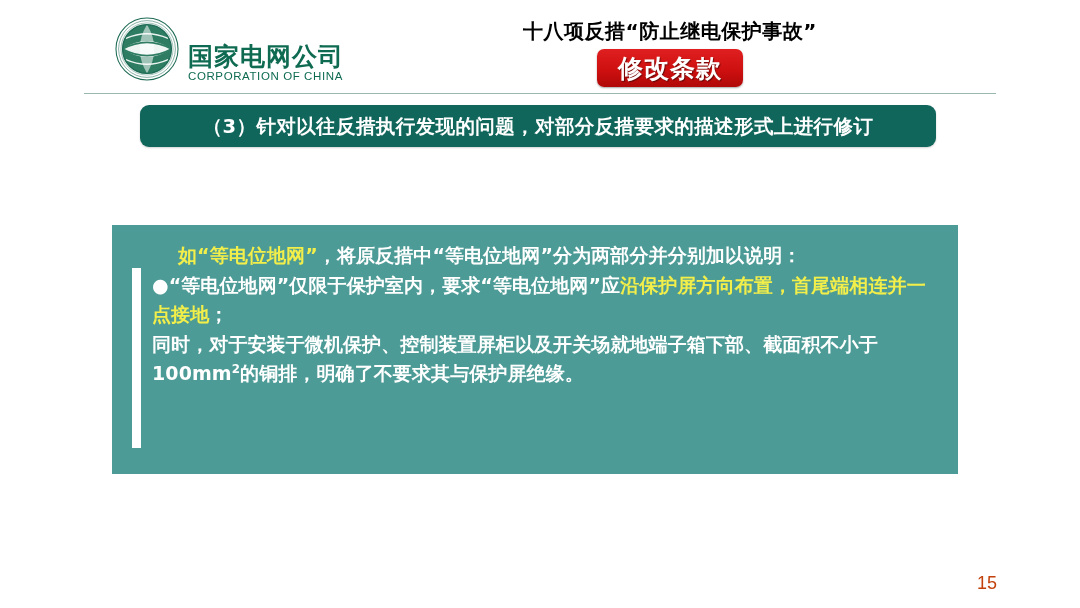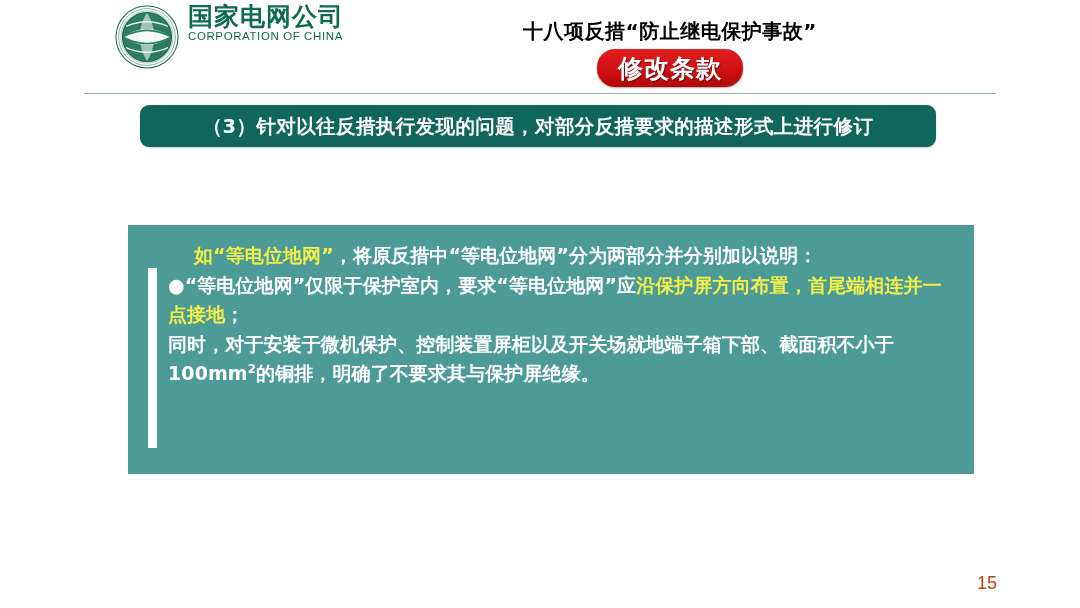--- a/index.html
+++ b/index.html
@@ -17,23 +17,23 @@
   .header {
     position: absolute;
     top: 0; left: 0;
     width: 1080px;
     height: 96px;
   }
 
   .logo-block {
     position: absolute;
     left: 114px;
-    top: 4px;
-    display: flex;
-    align-items: flex-start;
+    top: 16px;
+    display: flex;
+    align-items: flex-end;
     gap: 8px;
   }
 
   .logo-mark {
     width: 66px;
     height: 66px;
     flex: 0 0 66px;
   }
 
   .logo-text {
@@ -81,21 +81,21 @@
     letter-spacing: 0.5px;
   }
 
   .header-badge {
     position: absolute;
     left: 597px;
     top: 49px;
     width: 146px;
     height: 38px;
     background: linear-gradient(180deg,#e02020 0%, #cf1010 55%, #b00808 100%);
-    border-radius: 18px;
+    border-radius: 7px;
     display: flex;
     align-items: center;
     justify-content: center;
     box-shadow: 0 1px 2px rgba(0,0,0,0.35);
   }
 
   .header-badge span {
     font-size: 25px;
     font-weight: bold;
     color: #ffffff;
@@ -132,21 +132,21 @@
     font-size: 19.5px;
     font-weight: bold;
     color: #ffffff;
     font-family: "DejaVu Sans", sans-serif;
     letter-spacing: 0.4px;
   }
 
   
   .content-box {
     position: absolute;
-    left: 128px;
+    left: 112px;
     top: 225px;
     width: 846px;
     height: 249px;
     background: #4c9b96;
     padding: 14px 16px 10px 16px;
   }
 
   .content-marker {
     position: absolute;
     left: 20px;

